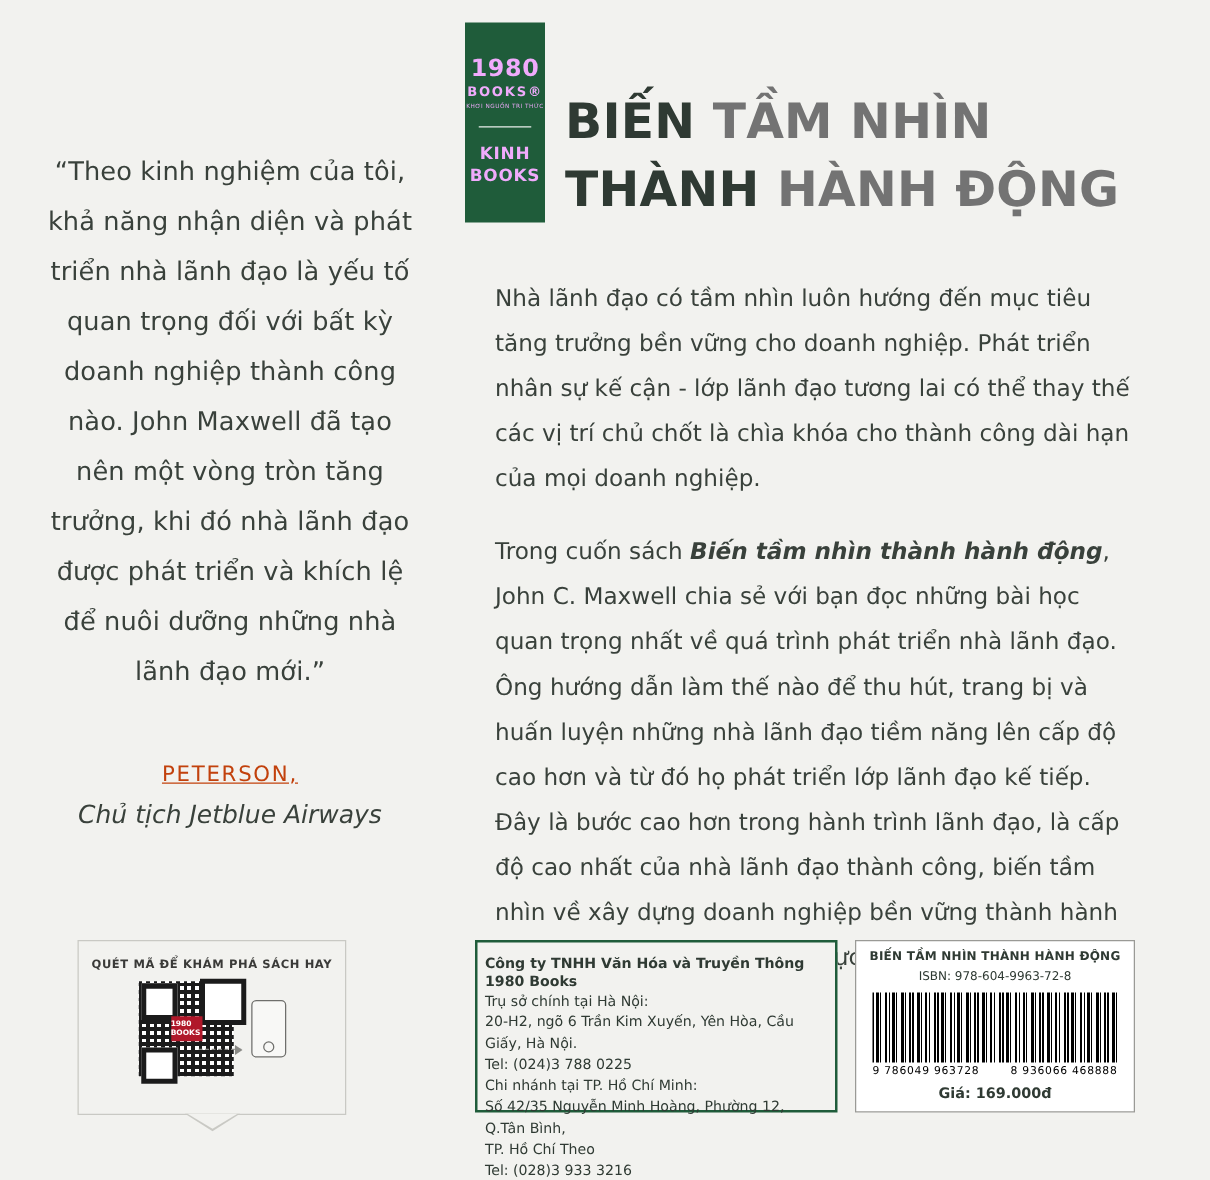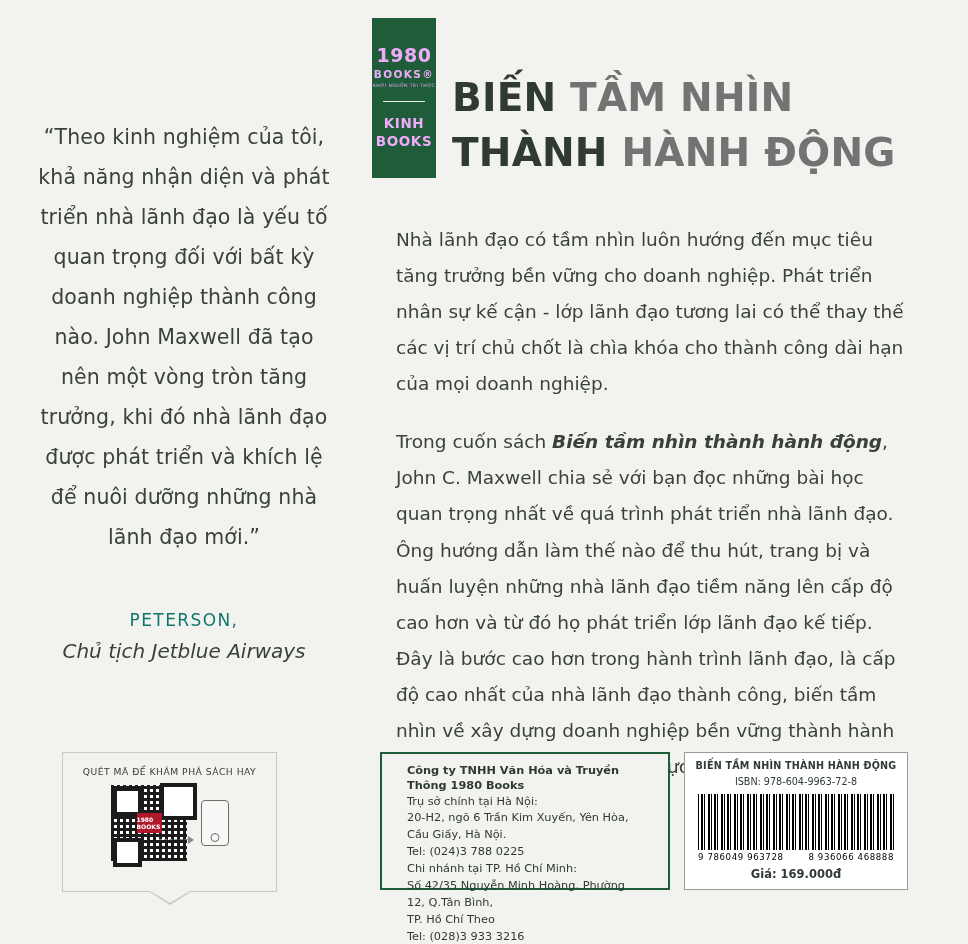--- a/index.html
+++ b/index.html
@@ -35,21 +35,22 @@
     font-size: 20.5px;
     line-height: 1.95;
     color: #39413b;
     font-weight: 400;
     letter-spacing: 0.1px;
   }
   .quote-author {
     margin-top: 52px;
     font-size: 17px;
     letter-spacing: 1.4px;
-    color: #0f766e;
+    color: #c2410c;
+    text-decoration: underline;
   }
   .quote-role {
     margin-top: 9px;
     font-size: 20px;
     font-style: italic;
     color: #39413b;
   }
 
   
   .logo-block {
@@ -143,21 +144,21 @@
     left: 62px;
     top: 752px;
     width: 213px;
     height: 138px;
     border: 1px solid #c9c9c4;
     background: #f2f2ef;
   }
   .qr-caption {
     text-align: center;
     font-size: 9.2px;
-    font-weight: normal;
+    font-weight: bold;
     letter-spacing: 0.5px;
     color: #3a3a38;
     margin-top: 13px;
   }
   .qr-inner {
     display: flex;
     align-items: center;
     justify-content: center;
     gap: 14px;
     margin-top: 8px;
@@ -249,21 +250,21 @@
 
   
   .pub-box {
     position: absolute;
     left: 380px;
     top: 752px;
     width: 290px;
     height: 138px;
     border: 2px solid #1f5c3a;
     background: #f2f2ef;
-    padding: 9px 25px;
+    padding: 9px 6px;
     box-sizing: border-box;
   }
   .pub-name {
     font-size: 11.3px;
     font-weight: bold;
     color: #2f3a33;
     line-height: 1.35;
   }
   .pub-line {
     font-size: 11.3px;

